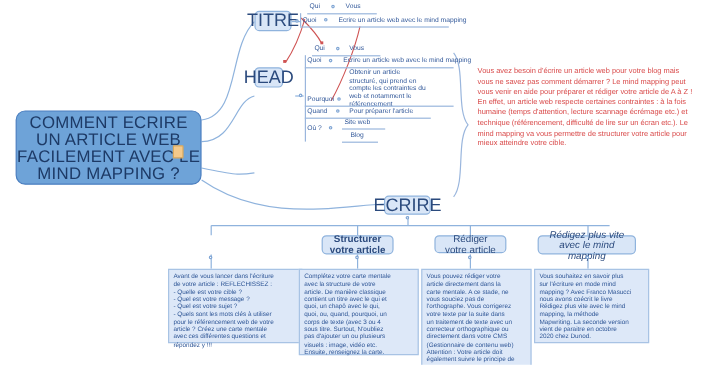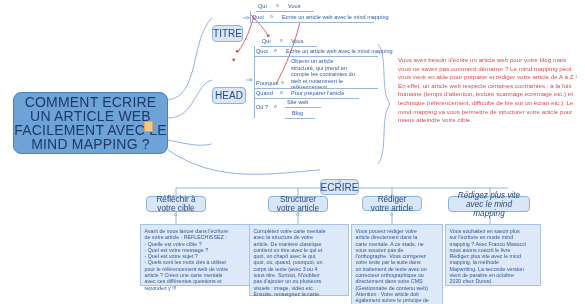--- a/index.html
+++ b/index.html
@@ -41,21 +41,21 @@
     background:#d9e6f7;
     border:.8px solid #8fb3dd;
     border-radius:4px;
     color:#2b4a7d;
     font-size:8.2px;
     display:flex;align-items:center;justify-content:center;
     text-align:center;
     padding:1px 3px;
     line-height:9px;
   }
-  .pill.big{font-size:10px;margin-top:16px;}
+  .pill.big{font-size:15px;}
 
   
   .row{
     position:absolute;
     font-size:5.6px;
     color:#33599a;
     white-space:nowrap;
     line-height:7px;
   }
   .uline{
@@ -167,21 +167,21 @@
   <div class="circ" style="left:276px;top:4px;"></div>
   <div class="row" style="left:288px;top:3px;">Vous</div>
   <div class="uline" style="left:256px;top:11px;width:58px;"></div>
 
   <div class="row" style="left:252px;top:14px;">Quoi</div>
   <div class="circ" style="left:270px;top:15px;"></div>
   <div class="row" style="left:282px;top:14px;">Ecrire un article web avec le mind mapping</div>
   <div class="uline" style="left:250px;top:22px;width:124px;"></div>
   <div class="vline" style="left:250px;top:11px;height:11px;"></div>
 
-  <div class="node pill big" style="left:212px;top:71px;width:34px;height:17px;">
+  <div class="node pill big" style="left:212px;top:56px;width:24px;height:17px;">
     <span>HEAD</span>
   </div>
   <div class="circ" style="left:248.5px;top:77.5px;"></div>
 
   <div class="row" style="left:262px;top:38px;">Qui</div>
   <div class="circ" style="left:280px;top:39px;"></div>
   <div class="row" style="left:291px;top:38px;">Vous</div>
   <div class="uline" style="left:260px;top:46px;width:57px;"></div>
 
   <div class="row" style="left:256px;top:48px;">Quoi</div>
@@ -211,28 +211,24 @@
   <div class="row" style="left:292px;top:110px;">Blog</div>
   <div class="uline" style="left:285px;top:118px;width:30px;"></div>
   <div class="vline" style="left:254px;top:46px;height:72px;"></div>
 
 
   <div class="node pill big" style="left:320px;top:163px;width:39px;height:16px;">
     <span>ECRIRE</span>
   </div>
   <div class="circ" style="left:338px;top:180px;"></div>
 
-  <div class="node pill" style="left:146px;top:196px;width:60px;height:16px;">
-    <span style="white-space:pre-line;">Réfléchir à
-votre cible</span>
-  </div>
   <div class="circ" style="left:174px;top:213px;"></div>
 
   <div class="node pill" style="left:268px;top:196px;width:60px;height:16px;">
-    <span style="white-space:pre-line;">Structurer
+    <span style="white-space:pre-line;font-weight:bold;">Structurer
 votre article</span>
   </div>
   <div class="circ" style="left:296px;top:213px;"></div>
 
   <div class="node pill" style="left:362px;top:196px;width:60px;height:15px;">
     <span style="white-space:pre-line;">Rédiger
 votre article</span>
   </div>
   <div class="circ" style="left:390px;top:213px;"></div>
 

